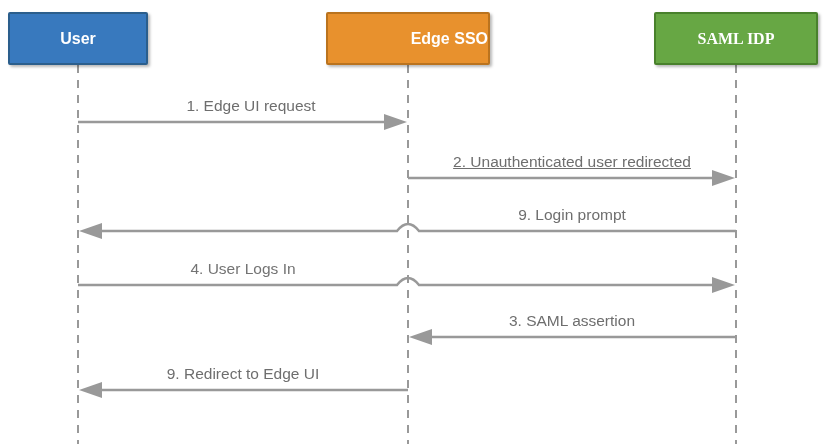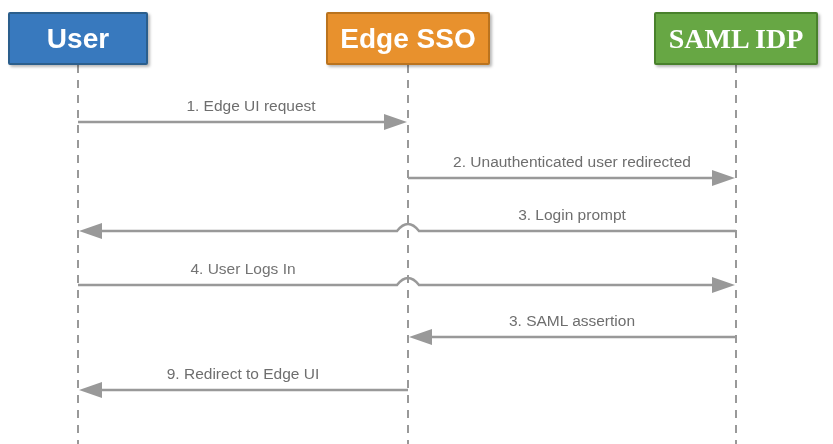--- a/index.html
+++ b/index.html
@@ -28,21 +28,21 @@
     box-sizing: border-box;
     border: 2px solid;
     border-radius: 2px;
     display: flex;
     align-items: center;
     justify-content: center;
     box-shadow: 2px 2px 3px rgba(0,0,0,0.28);
   }
   .actor-label {
     color: #ffffff;
-    font-size: 28px;
+    font-size: 16px;
     font-weight: bold;
     white-space: nowrap;
   }
   .msg-label {
     position: absolute;
     transform: translateX(-50%);
     font-size: 15.5px;
     color: #6e6e6e;
     white-space: nowrap;
     line-height: 1;
@@ -66,28 +66,28 @@
       <polygon points="735,285 712,277 712,293" fill="#999999"></polygon>
       <path d="M 736 337 L 428 337" fill="none" stroke="#999999" stroke-width="2.5"></path>
       <polygon points="409,337 432,329 432,345" fill="#999999"></polygon>
       <path d="M 408 390 L 98 390" fill="none" stroke="#999999" stroke-width="2.5"></path>
       <polygon points="79,390 102,382 102,398" fill="#999999"></polygon>
     </svg>
   <div id="actors">
       <div class="actor-box" style="left: 8px; width: 140px; background: rgb(56, 121, 190); border-color: rgb(43, 94, 140);">
     <span class="actor-label" style="color: rgb(255, 255, 255);">User</span>
   </div>
-      <div class="actor-box" style="left: 326px; width: 164px; background: rgb(232, 145, 45); border-color: rgb(186, 115, 30);">
+      <div class="actor-box" style="left: 326px; width: 164px; background: rgb(232, 145, 45); border-color: rgb(186, 115, 30); justify-content: flex-end;">
     <span class="actor-label" style="color: rgb(255, 255, 255);">Edge SSO</span>
   </div>
       <div class="actor-box" style="left: 654px; width: 164px; background: rgb(103, 167, 68); border-color: rgb(73, 129, 44); font-family: Liberation Serif, serif;">
     <span class="actor-label" style="color: rgb(255, 255, 255);">SAML IDP</span>
   </div>
     </div>
   <div id="labels">
       <div class="msg-label" style="left: 243px; top: 98px; color: rgb(110, 110, 110); margin-left: 8px;">1. Edge UI request</div>
-      <div class="msg-label" style="left: 572px; top: 154px; color: rgb(110, 110, 110);">2. Unauthenticated user redirected</div>
-      <div class="msg-label" style="left: 572px; top: 207px; color: rgb(110, 110, 110);">3. Login prompt</div>
+      <div class="msg-label" style="left: 572px; top: 154px; color: rgb(110, 110, 110); text-decoration: underline;">2. Unauthenticated user redirected</div>
+      <div class="msg-label" style="left: 572px; top: 207px; color: rgb(110, 110, 110);">9. Login prompt</div>
       <div class="msg-label" style="left: 243px; top: 261px; color: #737373;">4. User Logs In</div>
       <div class="msg-label" style="left: 572px; top: 313px; color: rgb(110, 110, 110);">3. SAML assertion</div>
       <div class="msg-label" style="left: 243px; top: 366px; color: rgb(110, 110, 110);">9. Redirect to Edge UI</div>
     </div>
 </div>
 
 </body></html>

